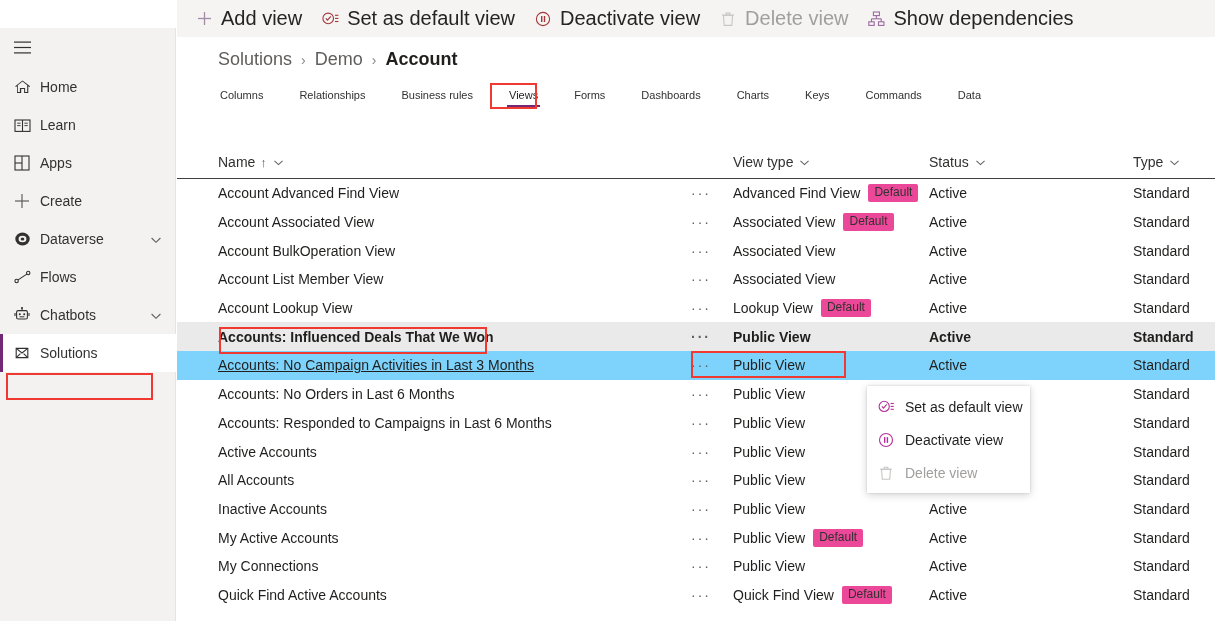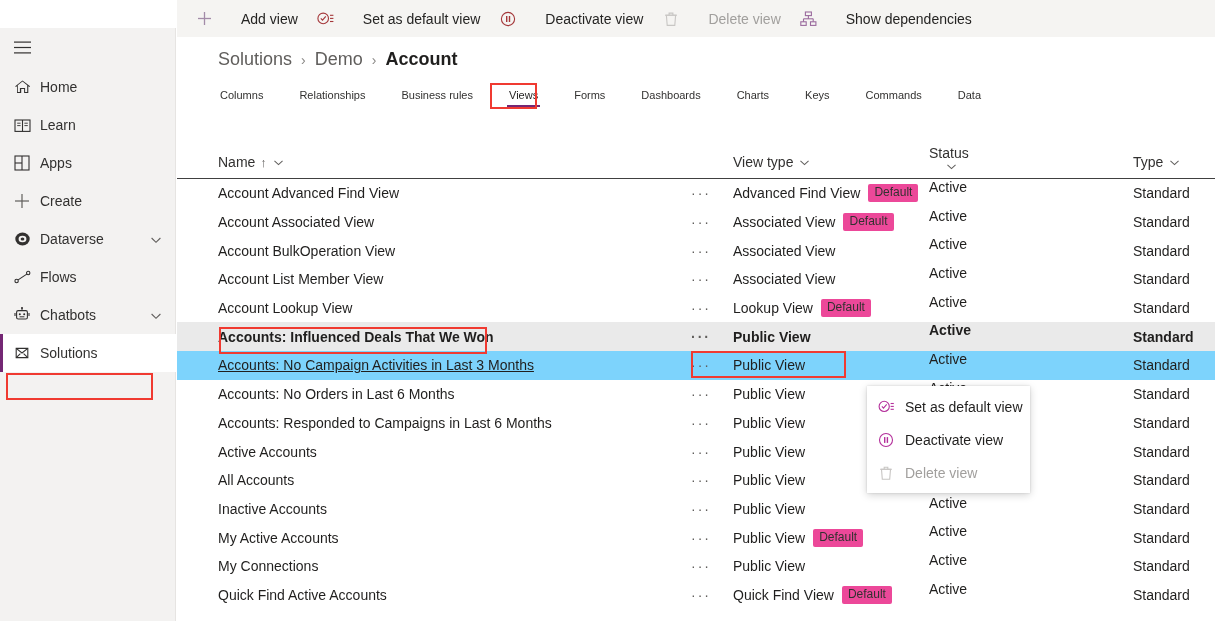--- a/index.html
+++ b/index.html
@@ -74,25 +74,24 @@
     width: 1038px; height: 37px;
     background: #f5f4f2;
     display: flex; align-items: center;
     padding-left: 14px;
   }
   .cmd {
     display: flex; align-items: center;
     height: 37px;
     padding: 0 9px 0 2px;
     margin-right: 6px;
-    font-size: 14px;
+    font-size: 20px;
     color: #252423;
     cursor: pointer;
     white-space: nowrap;
-    gap: 20px;
   }
   .cmd.disabled { color: #a19f9d; cursor: default; }
   .cmd .cmd-ico {
     width: 22px; height: 20px;
     display: flex; align-items: center; justify-content: center;
     margin-right: 6px;
   }
   .cmd .cmd-ico svg { display: block; }
 
   
@@ -174,21 +173,21 @@
   .row.hov .c-name .nm { text-decoration: underline; }
   .c-dots {
     left: 514px; width: 30px;
     justify-content: flex-start;
     color: #605e5c;
     letter-spacing: 2px;
     font-size: 14px;
     cursor: pointer;
   }
   .c-vt { left: 556px; }
-  .c-st { left: 752px; flex-direction: column; }
+  .c-st { left: 752px; }
   .c-ty { left: 956px; }
   .badge {
     display: inline-block;
     margin-left: 8px;
     padding: 1px 6px 2px 6px;
     background: #ec4899;
     color: #323130;
     font-size: 12px;
     border-radius: 2px;
     line-height: 15px;

